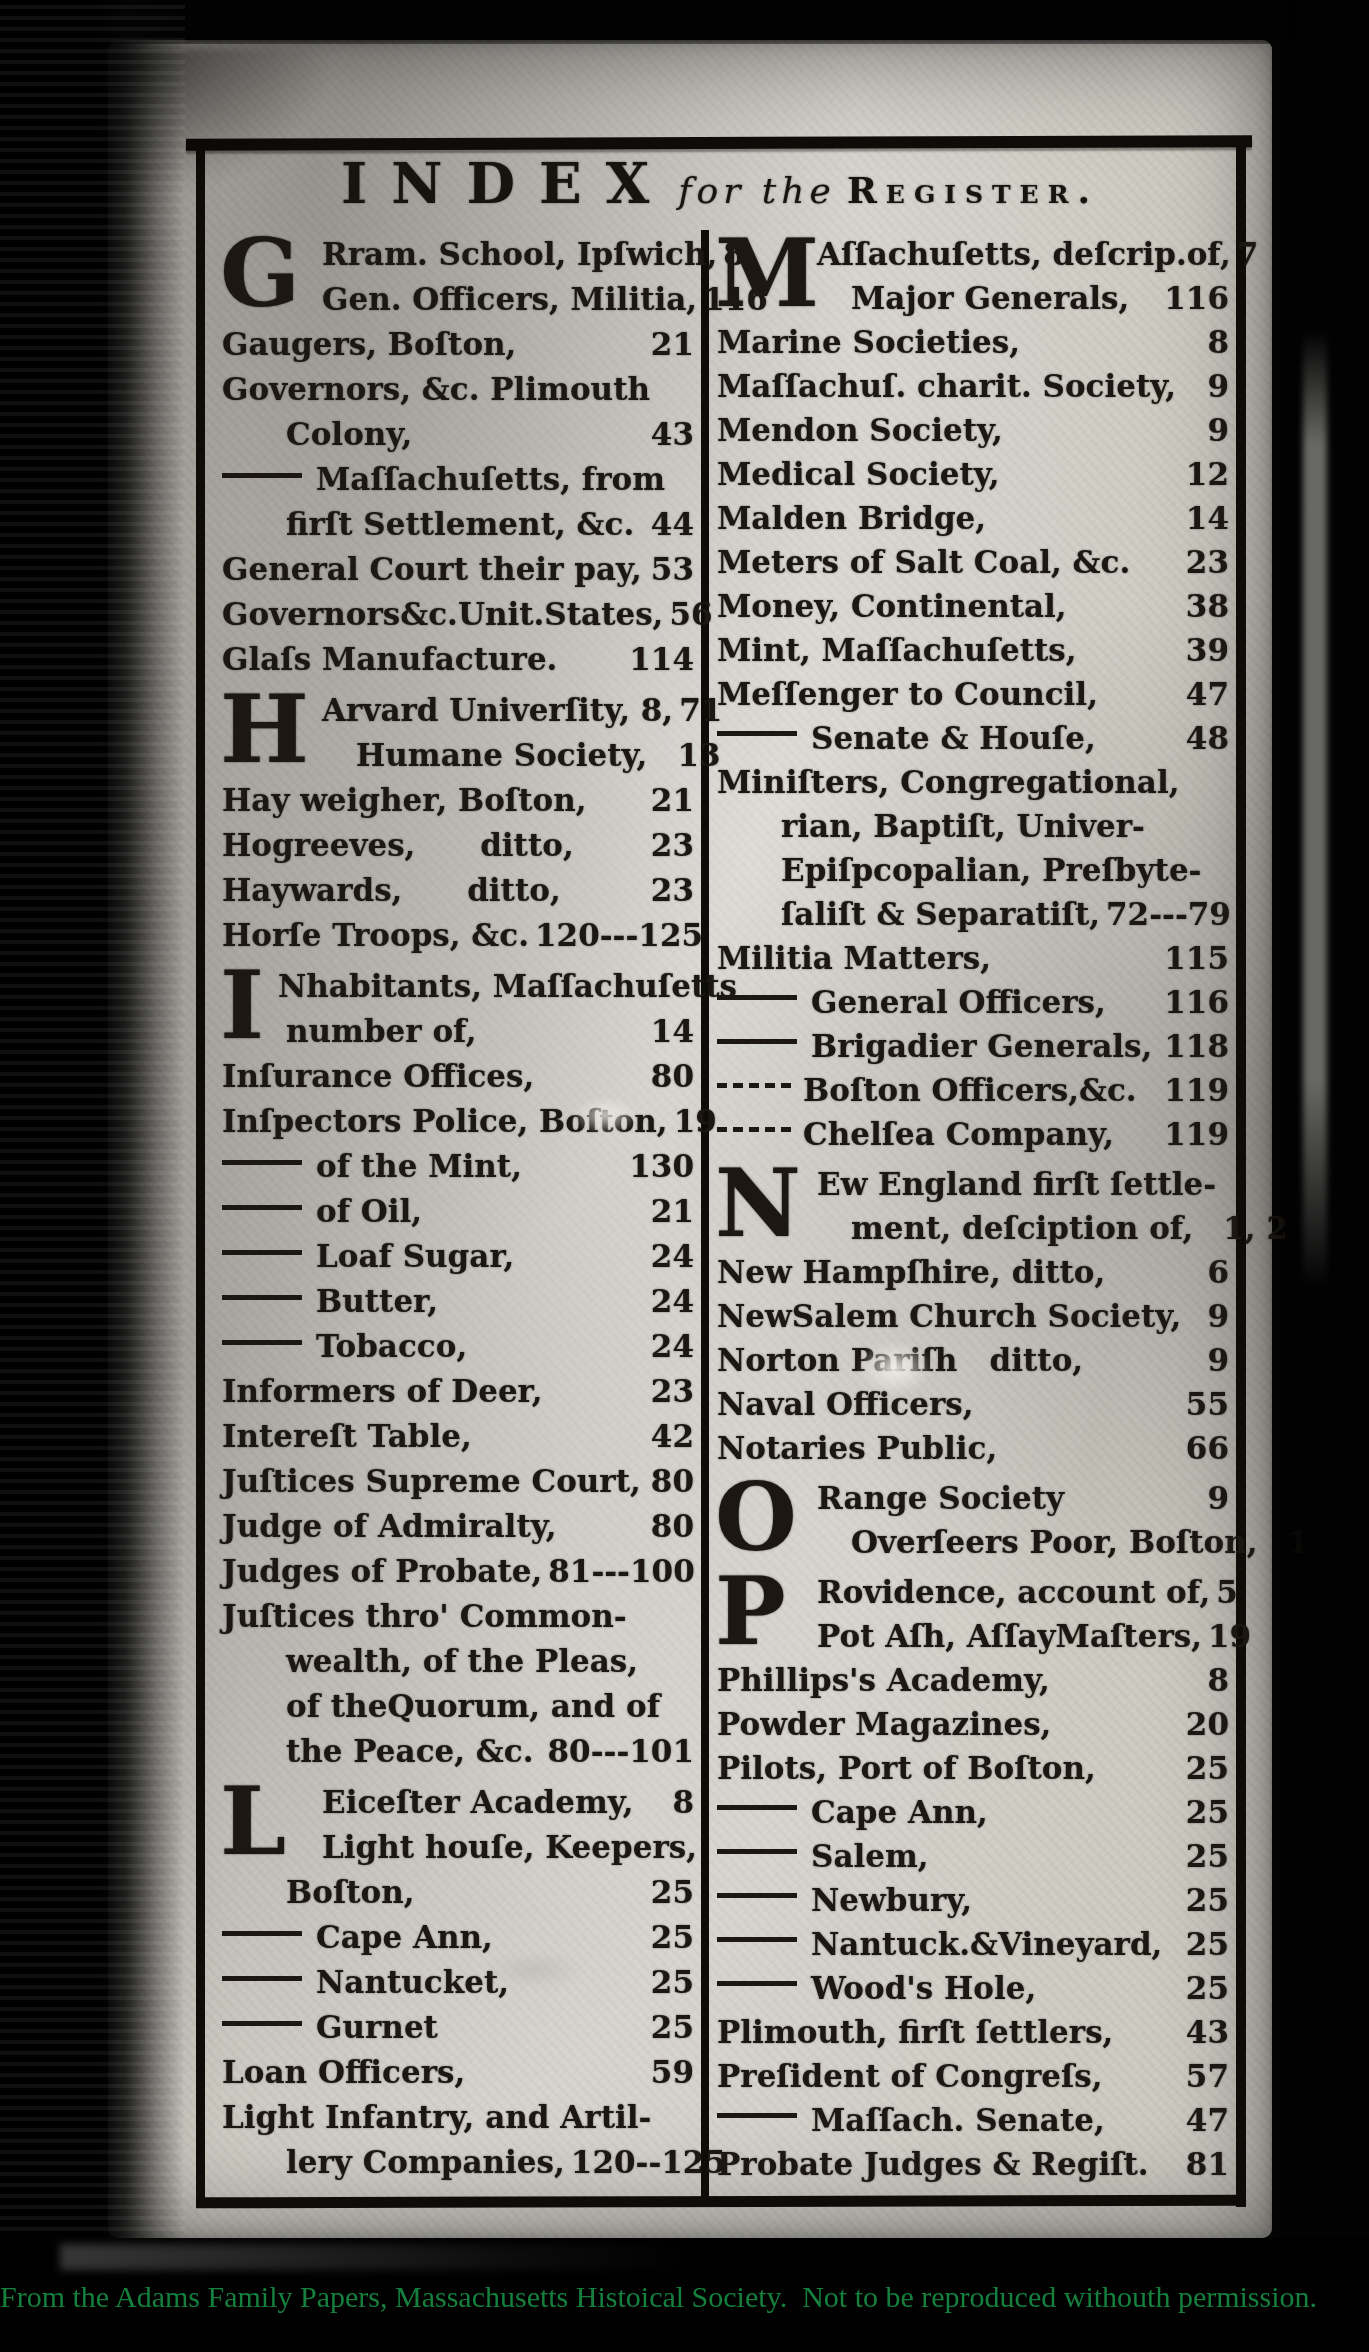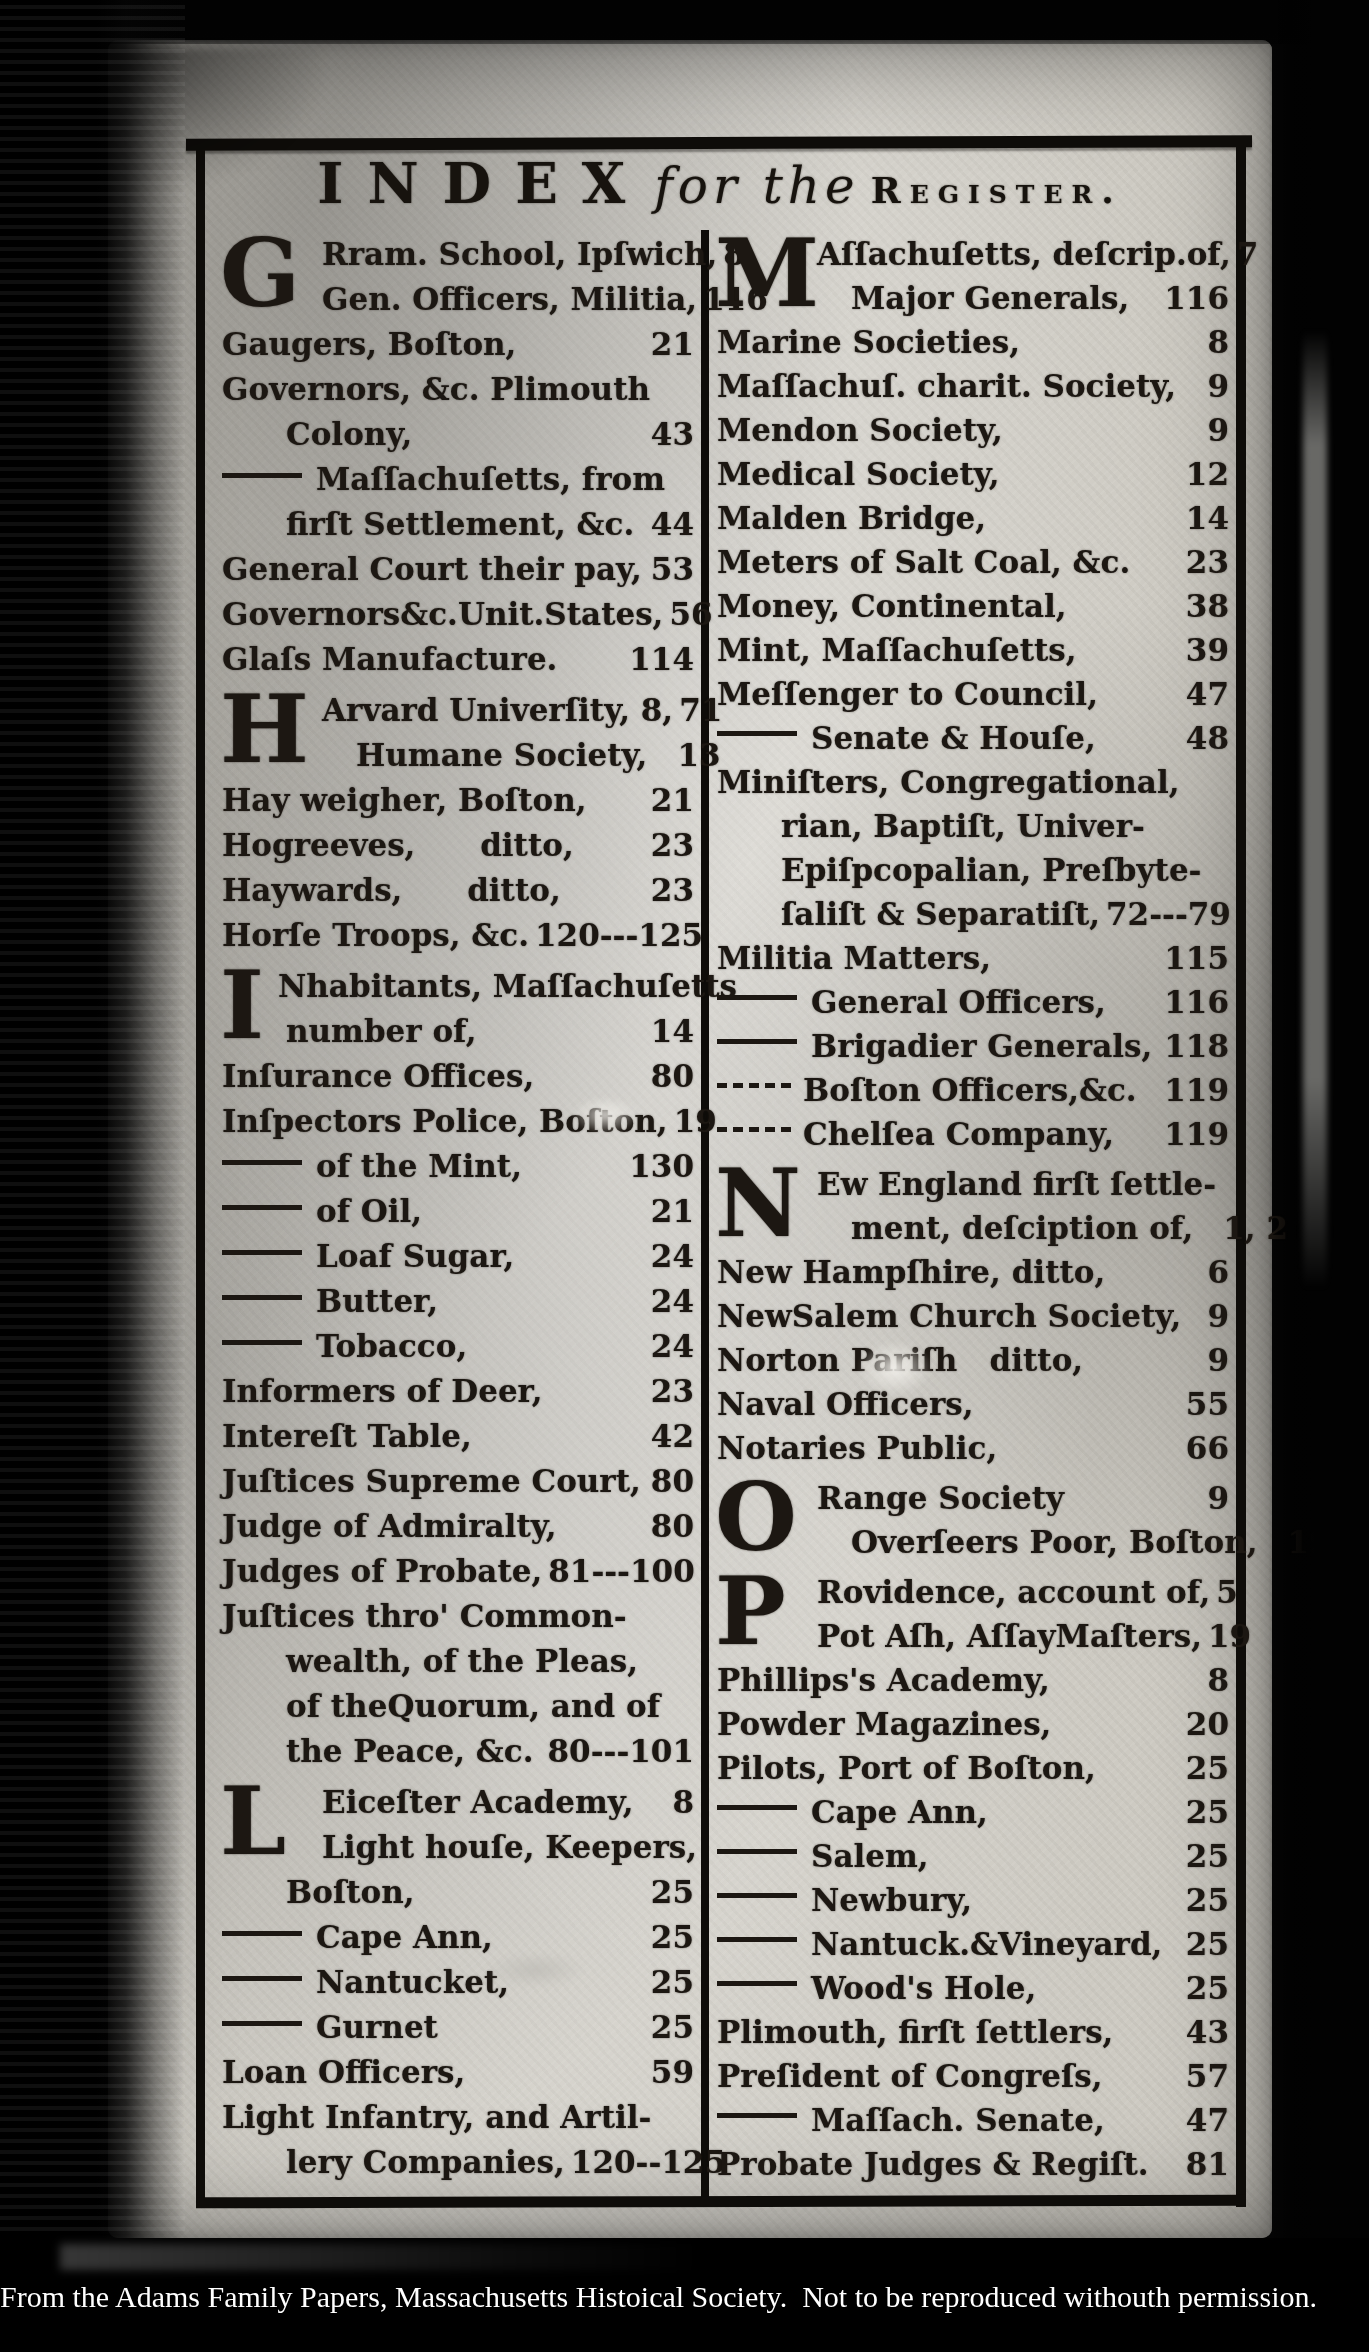--- a/index.html
+++ b/index.html
@@ -44,21 +44,21 @@
   .rule{position:absolute;background:#0e0c09;z-index:2;}
   .rule-top{left:186px;top:137px;width:1066px;height:12px;transform:rotate(-0.2deg);box-shadow:0 3px 2px rgba(20,18,14,0.4);}
   .rule-left{left:196px;top:141px;width:9px;height:2066px;}
   .rule-right{left:1236px;top:141px;width:10px;height:2066px;}
   .rule-center{left:701px;top:230px;width:8px;height:1972px;}
   .rule-bottom{left:196px;top:2196px;width:1050px;height:11px;transform:rotate(-0.15deg);}
   
   .title{position:absolute;left:205px;top:150px;width:1030px;text-align:center;z-index:2;
     color:#17130e;white-space:nowrap;text-shadow:0 0 2px rgba(25,20,14,0.6);}
   .t-main{font-size:56px;font-weight:bold;letter-spacing:24px;}
-  .t-mid{font-size:50px;font-style:italic;letter-spacing:5px;margin:0 6px 7px 0;}
+  .t-mid{font-size:36px;font-style:italic;letter-spacing:5px;margin:0 6px 7px 0;}
   .t-end{font-size:36px;font-weight:bold;font-variant:small-caps;letter-spacing:9px;}
   
   .col{position:absolute;top:232px;z-index:2;color:#1c1712;filter:blur(0.3px);}
   .col-left{left:222px;width:472px;}
   .col-right{left:717px;width:512px;}
   .line{display:flex;align-items:baseline;font-size:31px;font-weight:700;
     text-shadow:0 0 2px rgba(25,20,14,0.55);}
   .col-left .line{height:45px;line-height:45px;text-align:right;}
   .col-right .line{height:44px;line-height:44px;}
   .line-text{white-space:pre;}
@@ -78,21 +78,21 @@
   .blotch-chelsea{left:845px;top:1332px;width:100px;height:72px;
     background:radial-gradient(closest-side,rgba(242,240,235,0.95),rgba(242,240,235,0) 75%);filter:blur(2px);}
   .blotch-nantucket{left:470px;top:1946px;width:130px;height:48px;
     background:radial-gradient(closest-side,rgba(190,188,182,0.8),rgba(190,188,182,0) 75%);filter:blur(2px);}
   .blotch-mint{left:560px;top:1090px;width:90px;height:50px;
     background:radial-gradient(closest-side,rgba(240,238,233,0.85),rgba(240,238,233,0) 75%);filter:blur(2px);}
   .corner-shadow{left:110px;top:48px;width:220px;height:150px;
     background:radial-gradient(ellipse at 10% 10%,rgba(0,0,0,0.55),transparent 70%);filter:blur(4px);}
   
   .caption{position:absolute;left:0;top:2280px;width:1308px;z-index:7;text-align:center;
-    color:#ffffff;font-family:"Liberation Serif",serif;font-size:30px;white-space:pre;}
+    color:#15803d;font-family:"Liberation Serif",serif;font-size:30px;white-space:pre;}
 </style>
 </head>
 <body>
 
 <div class="page"></div>
 
 <div class="rule rule-top"></div>
 <div class="rule rule-left"></div>
 <div class="rule rule-right"></div>
 <div class="rule rule-center"></div>

